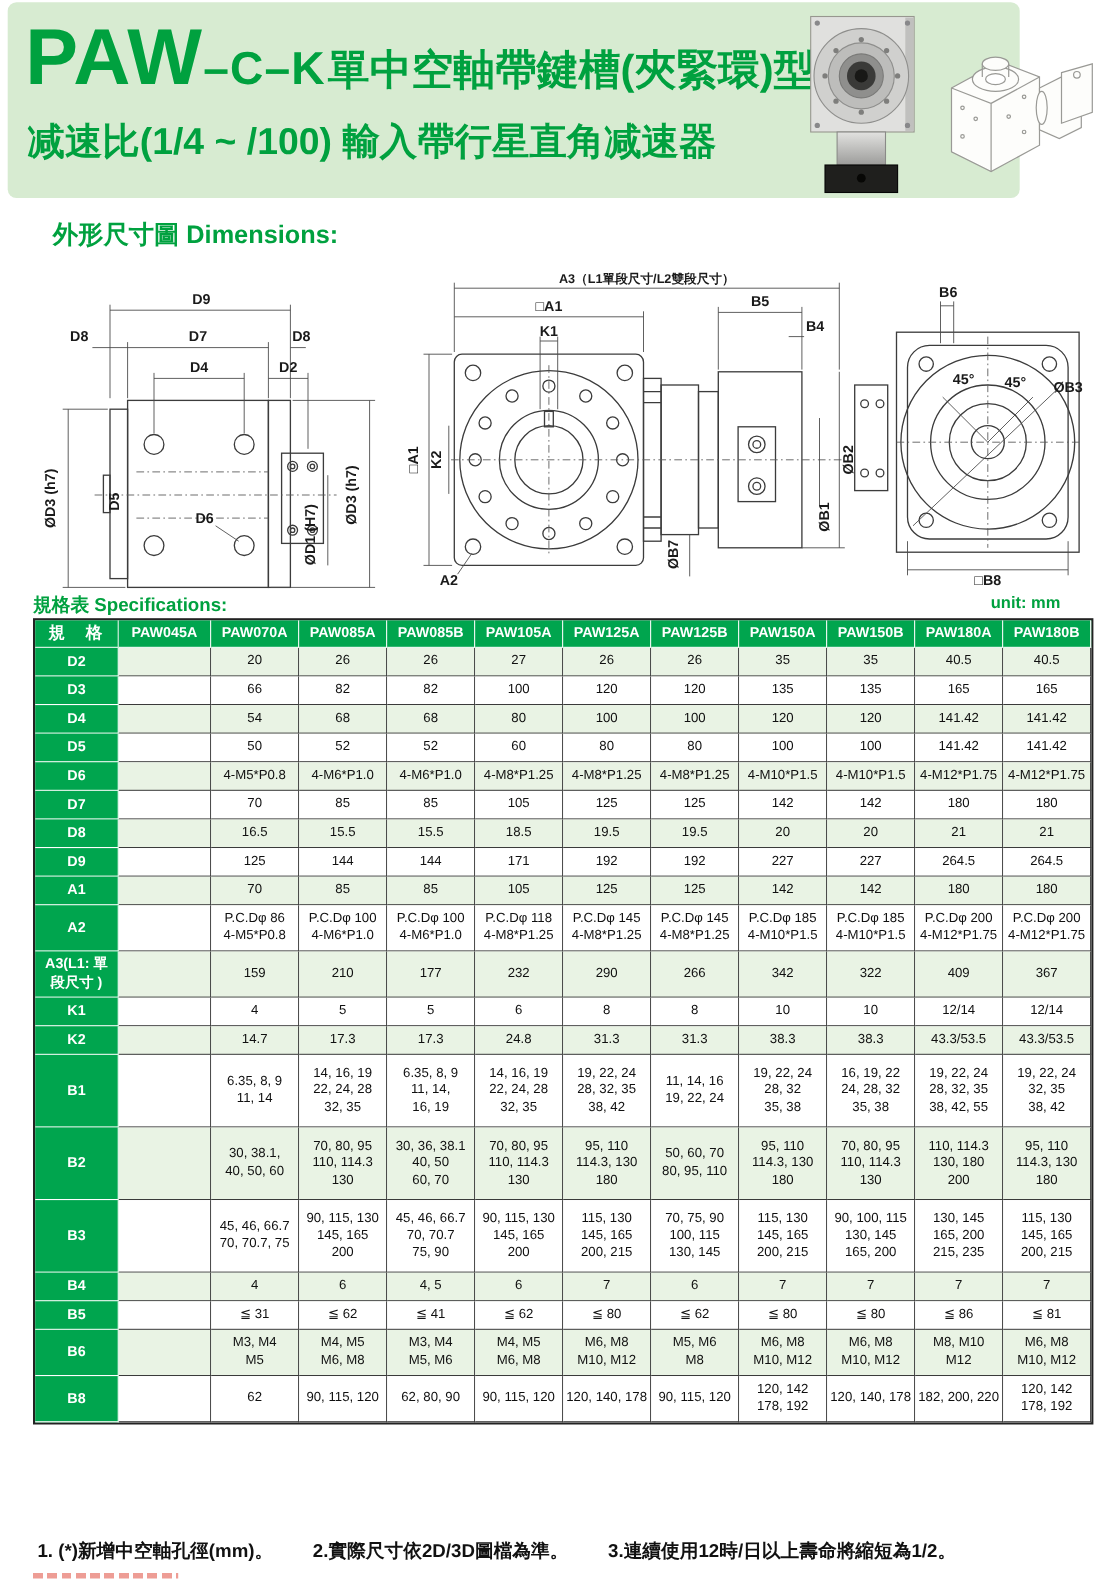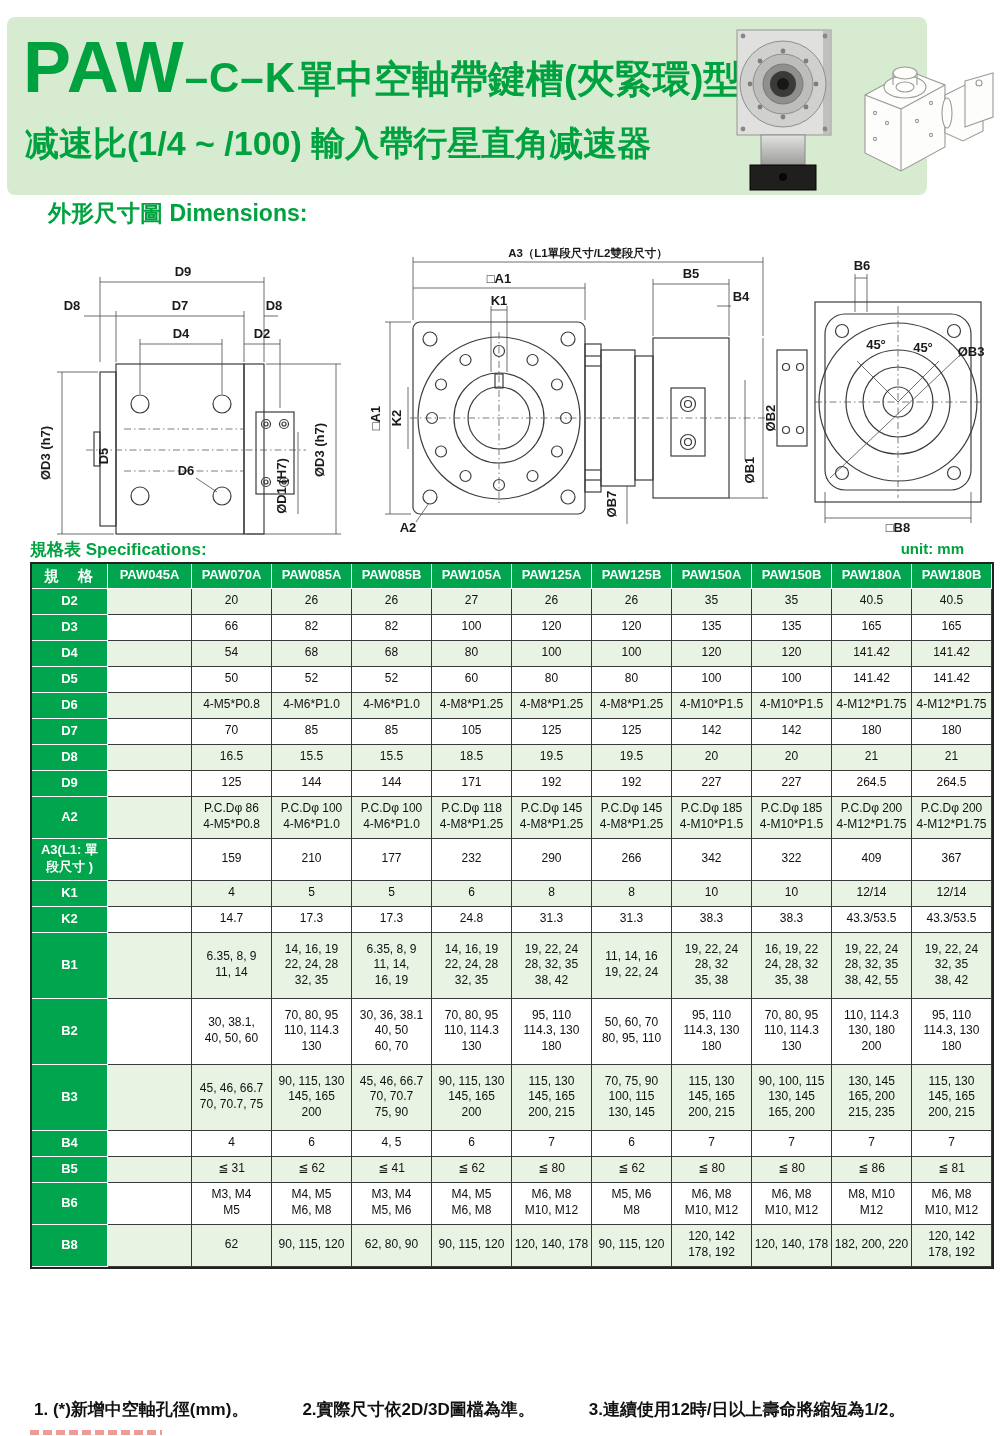--- a/index.html
+++ b/index.html
@@ -8,21 +8,21 @@
     --table-green:#00a54e;
     --row-alt:#e9f3e4;
     --grid:#3a3a3a;
   }
   *{box-sizing:border-box}
   html,body{margin:0;padding:0}
   body{width:1000px;height:1436px;position:relative;background:#fff;
        font-family:"Liberation Sans","DejaVu Sans",sans-serif;color:#111;overflow:hidden}
 
   
-  .banner{position:absolute;left:7px;top:17px;width:920px;height:178px;
+  .banner{position:absolute;left:7px;top:2px;width:920px;height:178px;
           background:var(--banner-bg);border-radius:8px}
   .title-line1{position:absolute;left:16px;top:14px;display:flex;align-items:baseline;color:var(--accent);white-space:nowrap}
   .brand{font-size:72px;font-weight:bold;letter-spacing:1px;line-height:1}
   .suffix{font-size:42px;font-weight:bold;letter-spacing:1px}
   .title-cn{font-size:38px;font-weight:bold;margin-left:2px}
   .title-line2{position:absolute;left:18px;top:104px;font-size:34px;font-weight:bold;color:var(--accent);white-space:nowrap}
   .banner svg{position:absolute}
 
   
   .dims-heading{position:absolute;left:48px;top:198px;font-size:23px;font-weight:bold;color:var(--accent)}
@@ -48,21 +48,21 @@
   .spec-table tbody th{background:var(--table-green);color:#fff;font-size:13px;font-weight:bold;
               border-right:1.5px solid #fff;border-bottom:1.5px solid #fff}
   .spec-table td{font-size:12px;color:#101010;border-right:1px solid var(--grid);
               border-bottom:1px solid var(--grid);white-space:nowrap;background:#fff}
   .spec-table tbody tr:nth-child(odd) td{background:var(--row-alt)}
   .spec-table tbody tr.h1{height:26px}
   .spec-table tbody tr.h2{height:42px}
   .spec-table tbody tr.h3{height:66px}
 
   
-  .notes{position:absolute;left:34px;top:1398px;width:950px;display:flex;gap:54px;
+  .notes{position:absolute;left:34px;top:1398px;width:950px;display:flex;gap:36px;
          font-size:17px;font-weight:600;color:#111;white-space:nowrap}
   .artifact{position:absolute;left:30px;top:1430px;width:132px;height:5px;opacity:.65;
             background:repeating-linear-gradient(90deg,#e4685c 0 9px,transparent 9px 13px)}
 </style>
 </head>
 <body>
 
 <div class="banner">
   <div class="title-line1">
     <span class="brand">PAW</span>
@@ -449,20 +449,34 @@
         <td>144</td>
         <td>144</td>
         <td>171</td>
         <td>192</td>
         <td>192</td>
         <td>227</td>
         <td>227</td>
         <td>264.5</td>
         <td>264.5</td>
       </tr>
+      <tr class="h1">
+        <th>A1</th>
+        <td></td>
+        <td>70</td>
+        <td>85</td>
+        <td>85</td>
+        <td>105</td>
+        <td>125</td>
+        <td>125</td>
+        <td>142</td>
+        <td>142</td>
+        <td>180</td>
+        <td>180</td>
+      </tr>
       <tr class="h2">
         <th>A2</th>
         <td></td>
         <td>P.C.Dφ 86<br>4-M5*P0.8</td>
         <td>P.C.Dφ 100<br>4-M6*P1.0</td>
         <td>P.C.Dφ 100<br>4-M6*P1.0</td>
         <td>P.C.Dφ 118<br>4-M8*P1.25</td>
         <td>P.C.Dφ 145<br>4-M8*P1.25</td>
         <td>P.C.Dφ 145<br>4-M8*P1.25</td>
         <td>P.C.Dφ 185<br>4-M10*P1.5</td>

